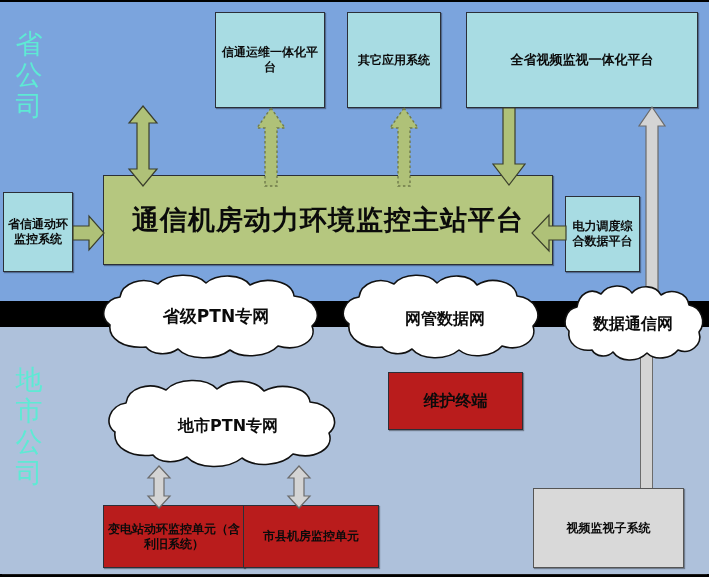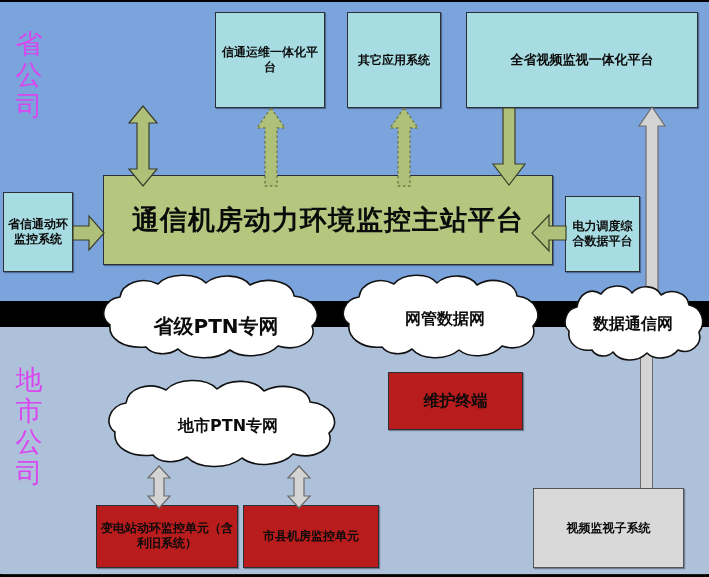--- a/index.html
+++ b/index.html
@@ -10,21 +10,21 @@
   }
   
   .band{position:absolute;left:0;width:709px;}
   .band-top{top:2px;height:299px;background:#7BA4DD;}
   .band-black{top:301px;height:26px;background:#000;}
   .band-bottom{top:327px;height:247px;background:#AEC1DB;}
   .frame-line{position:absolute;left:2px;width:705px;height:1px;background:#1a1a1a;}
 
   
   .side-label{
-    position:absolute;color:#d946ef;font-weight:400;
+    position:absolute;color:#5eead4;font-weight:400;
     font-family:"DejaVu Sans","Liberation Sans",sans-serif;
     font-size:27px;line-height:31px;letter-spacing:0px;
     width:38px;text-align:center;
   }
 
   
   .box{
     position:absolute;box-sizing:border-box;
     border:1px solid #2b2f38;
     display:flex;align-items:center;justify-content:center;
@@ -138,21 +138,21 @@
   <div class="pipe" style="left:640px;top:327px;width:13px;height:163px;background:#D4D4D4;border-left:1px solid #6b6b6b;border-right:1px solid #6b6b6b;"></div>
 
   <div class="cloud" style="left:100px;top:277px;width:232px;height:84px;">
     <svg width="232" height="84" viewBox="0 0 232 84">
       <path d="M46,70 C24,72 8,62 10,48 C-2,40 4,22 20,20 C22,6 42,-1 58,7
                C68,-4 96,-5 106,6 C118,-4 142,-3 150,8 C166,-1 192,4 194,19
                C214,21 224,38 212,49 C218,64 198,75 178,69
                C168,80 142,82 130,73 C116,84 88,83 78,72
                C68,79 52,78 46,70 Z" fill="#FFFFFF" stroke="#111" stroke-width="1.6" stroke-linejoin="round"></path>
     </svg>
-    <div class="cloud-label" style="top:36px;font-size:20px;">省级PTN专网</div>
+    <div class="cloud-label" style="top:28px;font-size:17px;">省级PTN专网</div>
   </div>
 
   <div class="cloud" style="left:340px;top:277px;width:210px;height:84px;">
     <svg width="210" height="84" viewBox="0 0 210 84">
       <path d="M42,70 C22,72 7,61 9,47 C-2,39 4,22 19,20 C21,6 39,-1 54,7
                C63,-4 88,-5 97,6 C108,-4 130,-3 137,8 C151,-1 175,4 177,19
                C195,21 204,38 193,49 C198,64 180,75 162,69
                C153,80 130,82 119,73 C106,84 81,83 72,72
                C63,79 48,78 42,70 Z" fill="#FFFFFF" stroke="#111" stroke-width="1.6" stroke-linejoin="round"></path>
     </svg>
@@ -178,21 +178,21 @@
                C177,84 150,86 137,76 C122,88 93,87 82,75
                C71,82 54,81 48,73 Z" fill="#FFFFFF" stroke="#111" stroke-width="1.6" stroke-linejoin="round"></path>
     </svg>
     <div class="cloud-label" style="top:34px;font-size:16px;">地市PTN专网</div>
   </div>
 
   <div class="box box-green" style="left:381px;top:372px;width:135px;height:58px;font-size:16px;">
     <span>维护终端</span>
   </div>
 
-  <div class="box box-green" style="left:89px;top:505px;width:142px;height:63px;font-size:12px;padding:0 4px;font-family:Liberation Mono, monospace;">
+  <div class="box box-green" style="left:96px;top:505px;width:142px;height:63px;font-size:12px;padding:0 4px;">
     <span>变电站动环监控单元（含利旧系统）</span>
   </div>
 
   <div class="box box-green" style="left:236px;top:505px;width:136px;height:63px;font-size:12px;padding:0 4px;">
     <span>市县机房监控单元</span>
   </div>
 
   <div class="box box-gray" style="left:533px;top:488px;width:151px;height:80px;font-size:12px;align-items:center;">
     <span>视频监视子系统</span>
   </div>

